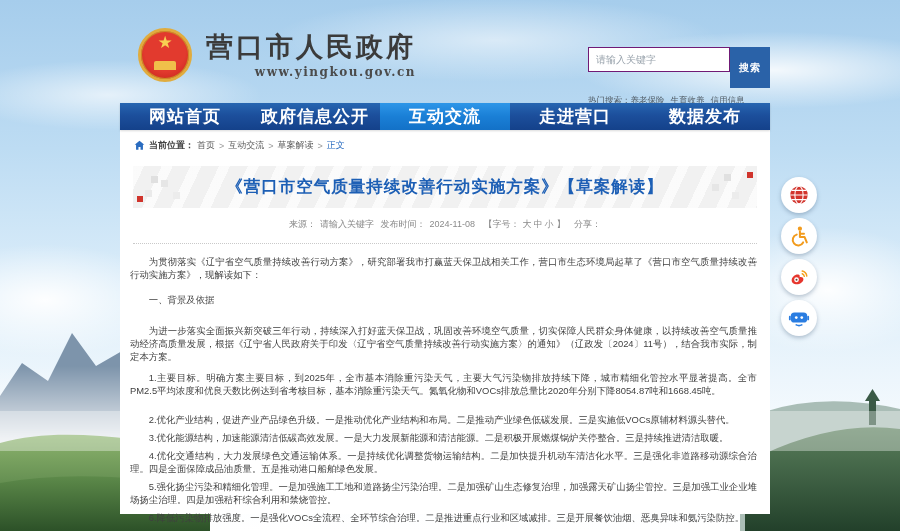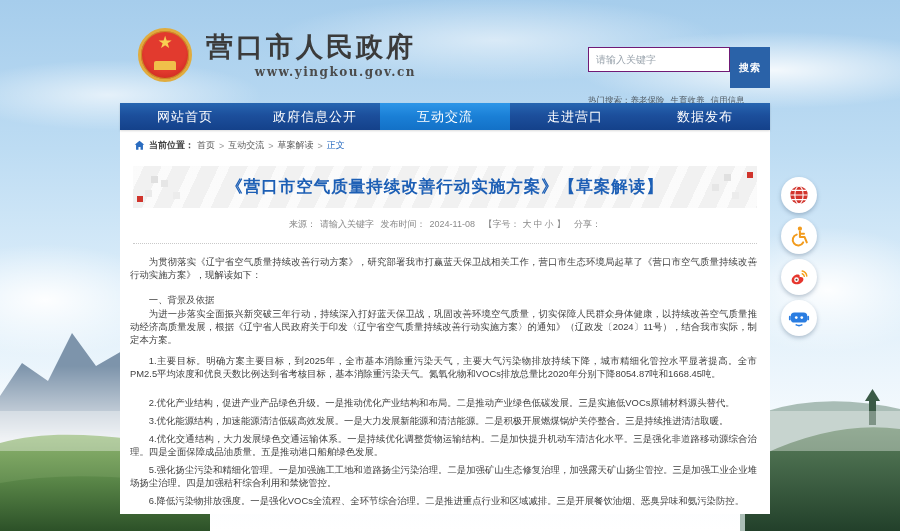--- a/index.html
+++ b/index.html
@@ -41,21 +41,21 @@
     font-weight:bold; cursor:pointer; letter-spacing:1px; }
   .hot-row { margin-top:7px; font-size:8.5px; color:#4f5a63; white-space:nowrap; }
   .hot-row a { color:#4f5a63; text-decoration:none; margin-right:6px; cursor:pointer; }
 
   
   .nav { position:absolute; left:120px; top:103px; width:650px; height:27px; z-index:3;
     display:flex; align-items:stretch; justify-content:space-between;
     background:linear-gradient(180deg,#2766b1 0%, #1c4f9c 45%, #14418a 100%);
     box-shadow:0 1px 2px rgba(0,0,0,.15); }
   .nav a { flex:1; display:flex; align-items:center; justify-content:center; color:#fff;
-    font-size:13px; font-weight:normal; text-decoration:none; letter-spacing:1px; cursor:pointer; }
+    font-size:17px; font-weight:bold; text-decoration:none; letter-spacing:1px; cursor:pointer; }
   .nav a.active { background:linear-gradient(180deg,#2d96e8 0%, #1a7fd6 50%, #1371c7 100%); }
 
   
   .panel { position:absolute; left:120px; top:130px; width:650px; bottom:17px; background:#fff; z-index:2; }
 
   .breadcrumb { display:flex; align-items:center; padding:9px 0 0 14px; font-size:9px; color:#5a5a5a; }
   .breadcrumb .home-ic { width:11px; height:11px; margin-right:4px; }
   .breadcrumb .bc-label { font-weight:bold; color:#444; }
   .breadcrumb a { color:#5a5a5a; text-decoration:none; margin:0 3px; cursor:pointer; }
   .breadcrumb .sep { color:#999; margin:0 1px; }
@@ -75,21 +75,21 @@
 
   .meta { text-align:center; font-size:9px; color:#8a8a8a; padding:10px 0 12px 0;
     margin:0 13px; border-bottom:1px dotted #c9c9c9; }
   .meta span { margin:0 2px; }
   .meta .fsz a { color:#8a8a8a; text-decoration:none; margin:0 1px; cursor:pointer; }
 
   .article-body { padding:11px 13px 0 10px; }
   .article-body p { font-size:9.4px; line-height:13px; color:#3f3f3f; text-indent:2em;
     text-align:justify; margin-bottom:5px; }
   .article-body p.gap-md { margin-bottom:12px; }
-  .article-body p.gap-0  { margin-bottom:1px; }
+  .article-body p.gap-0  { margin-bottom:18px; }
   .article-body p.gap-sm { margin-bottom:8px; }
   .article-body p.gap-lg { margin-bottom:16px; }
 
   
   .float-toolbar { position:absolute; left:781px; top:177px; z-index:4; display:flex; flex-direction:column; }
   .float-btn { width:36px; height:36px; border-radius:50%; background:#fff; border:none; cursor:pointer;
     margin-bottom:5px; display:flex; align-items:center; justify-content:center;
     box-shadow:0 2px 4px rgba(60,90,120,.35); padding:0; }
   .float-btn svg { display:block; }
 </style>

